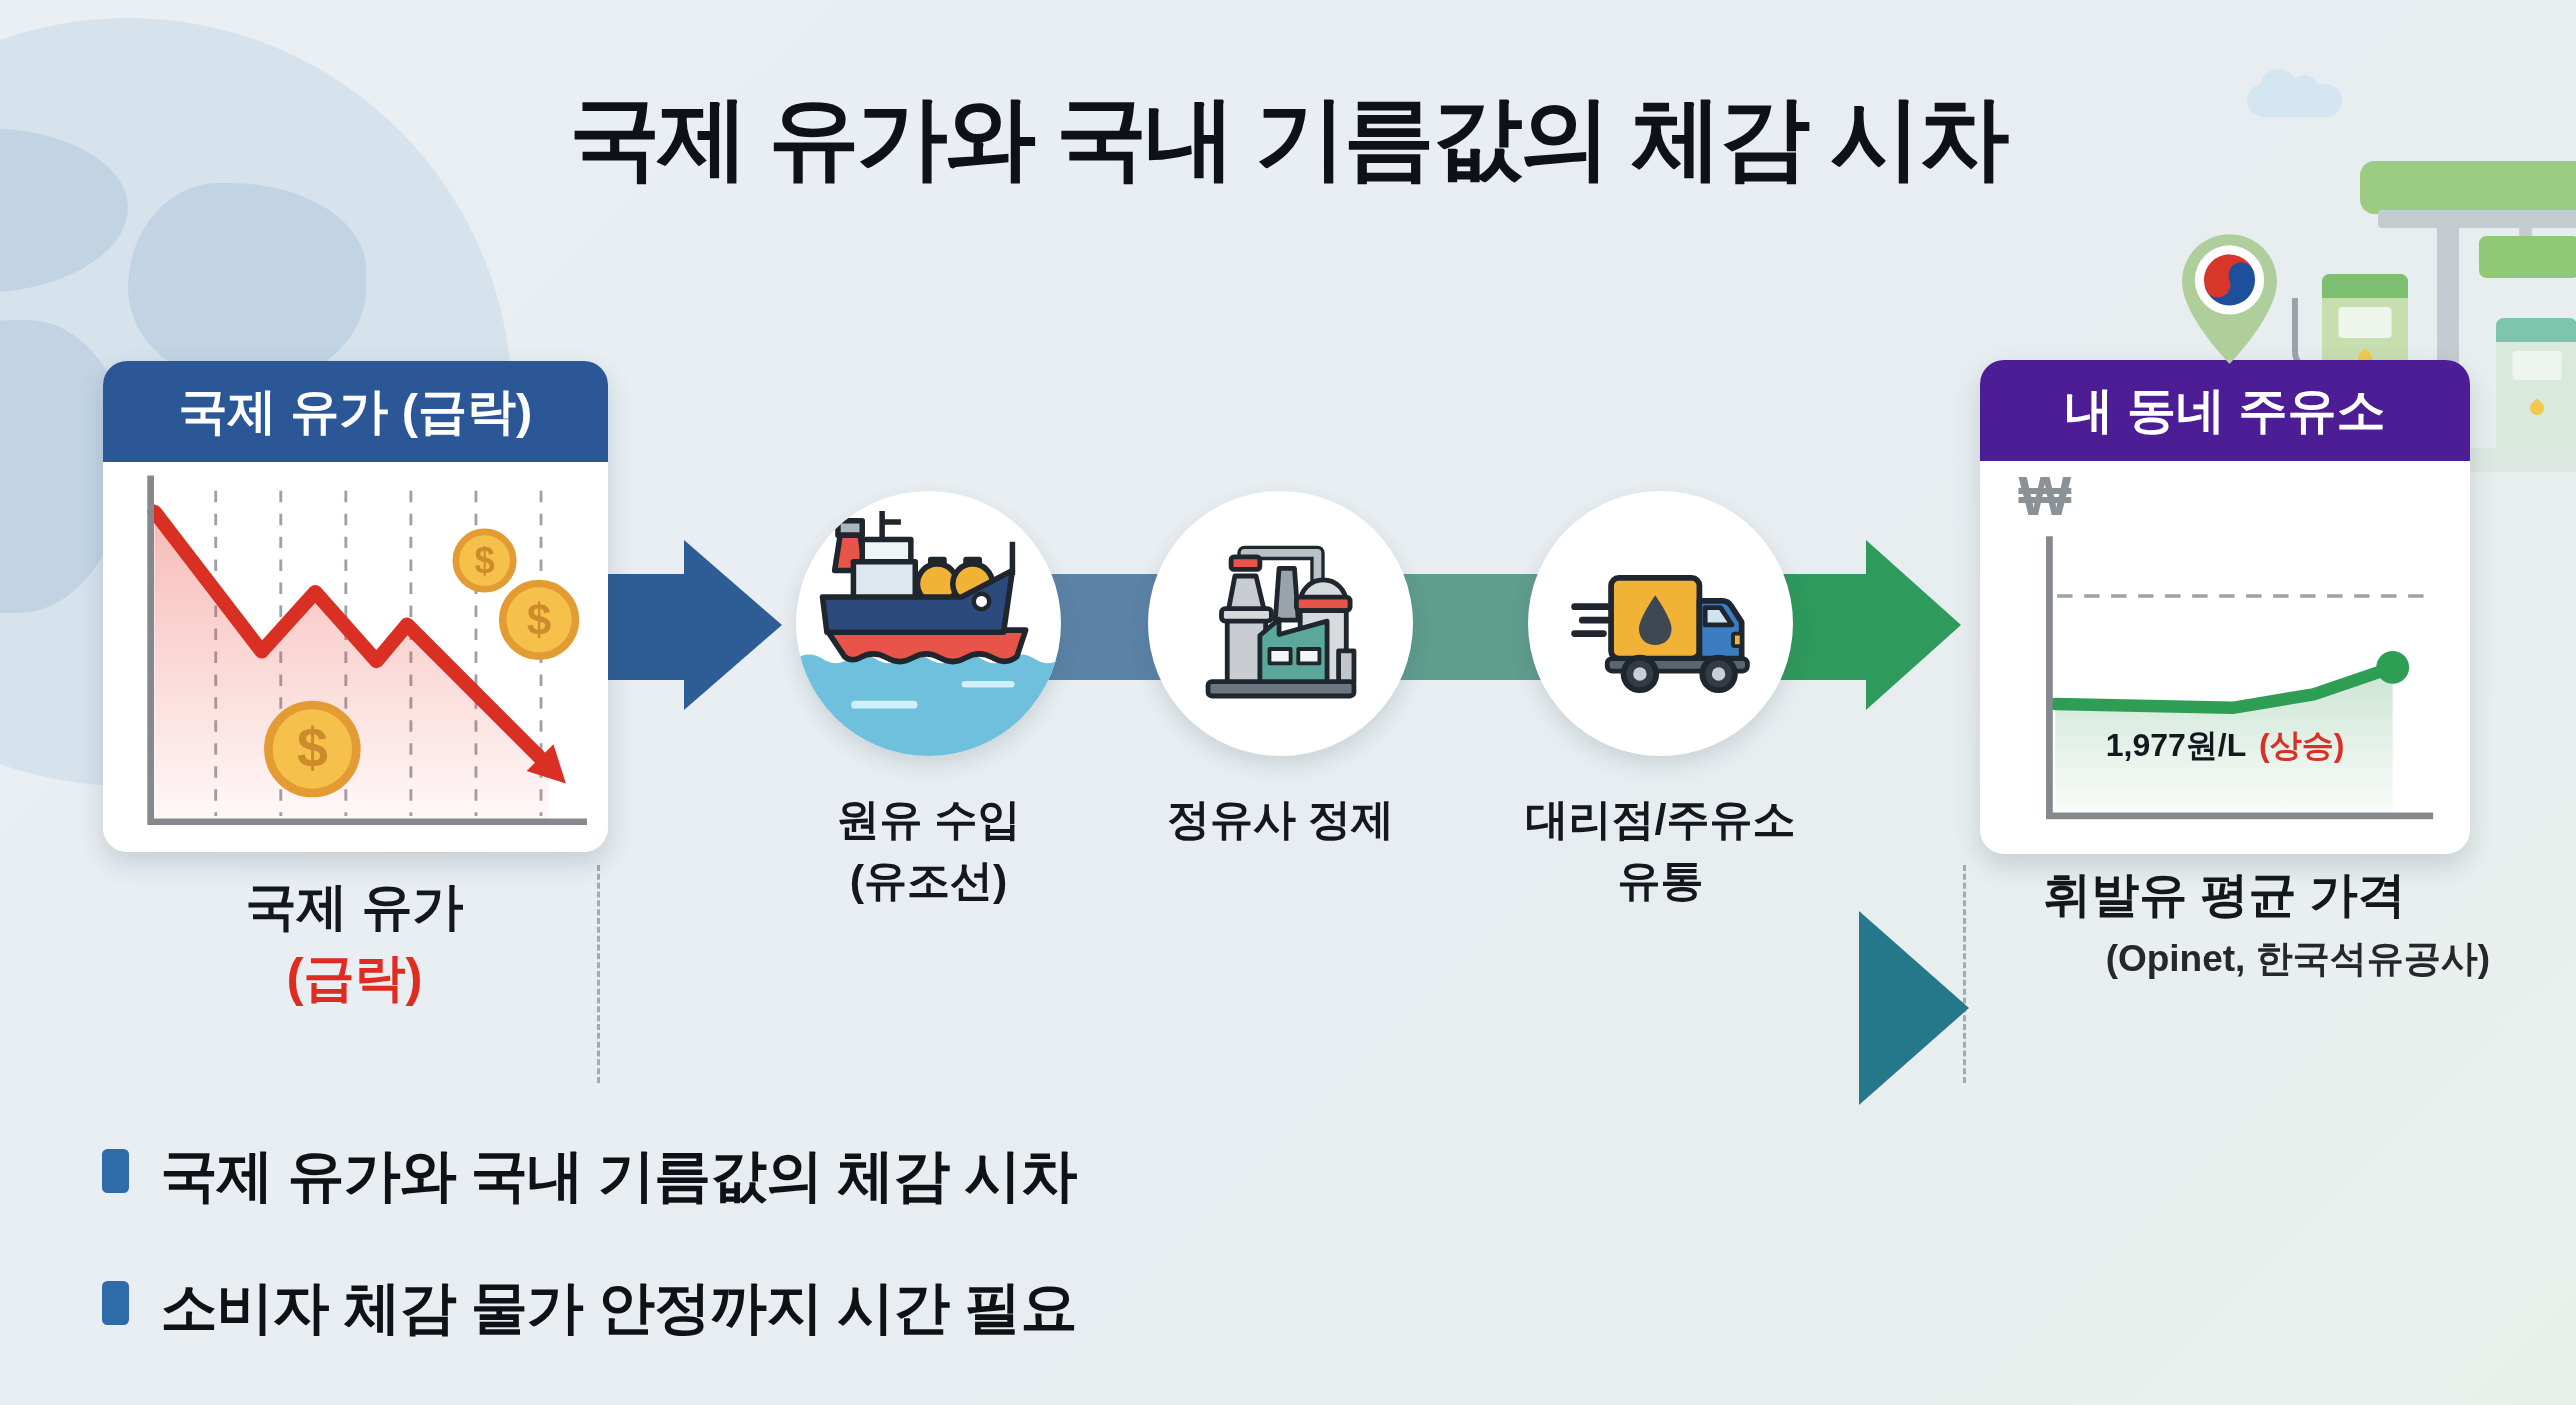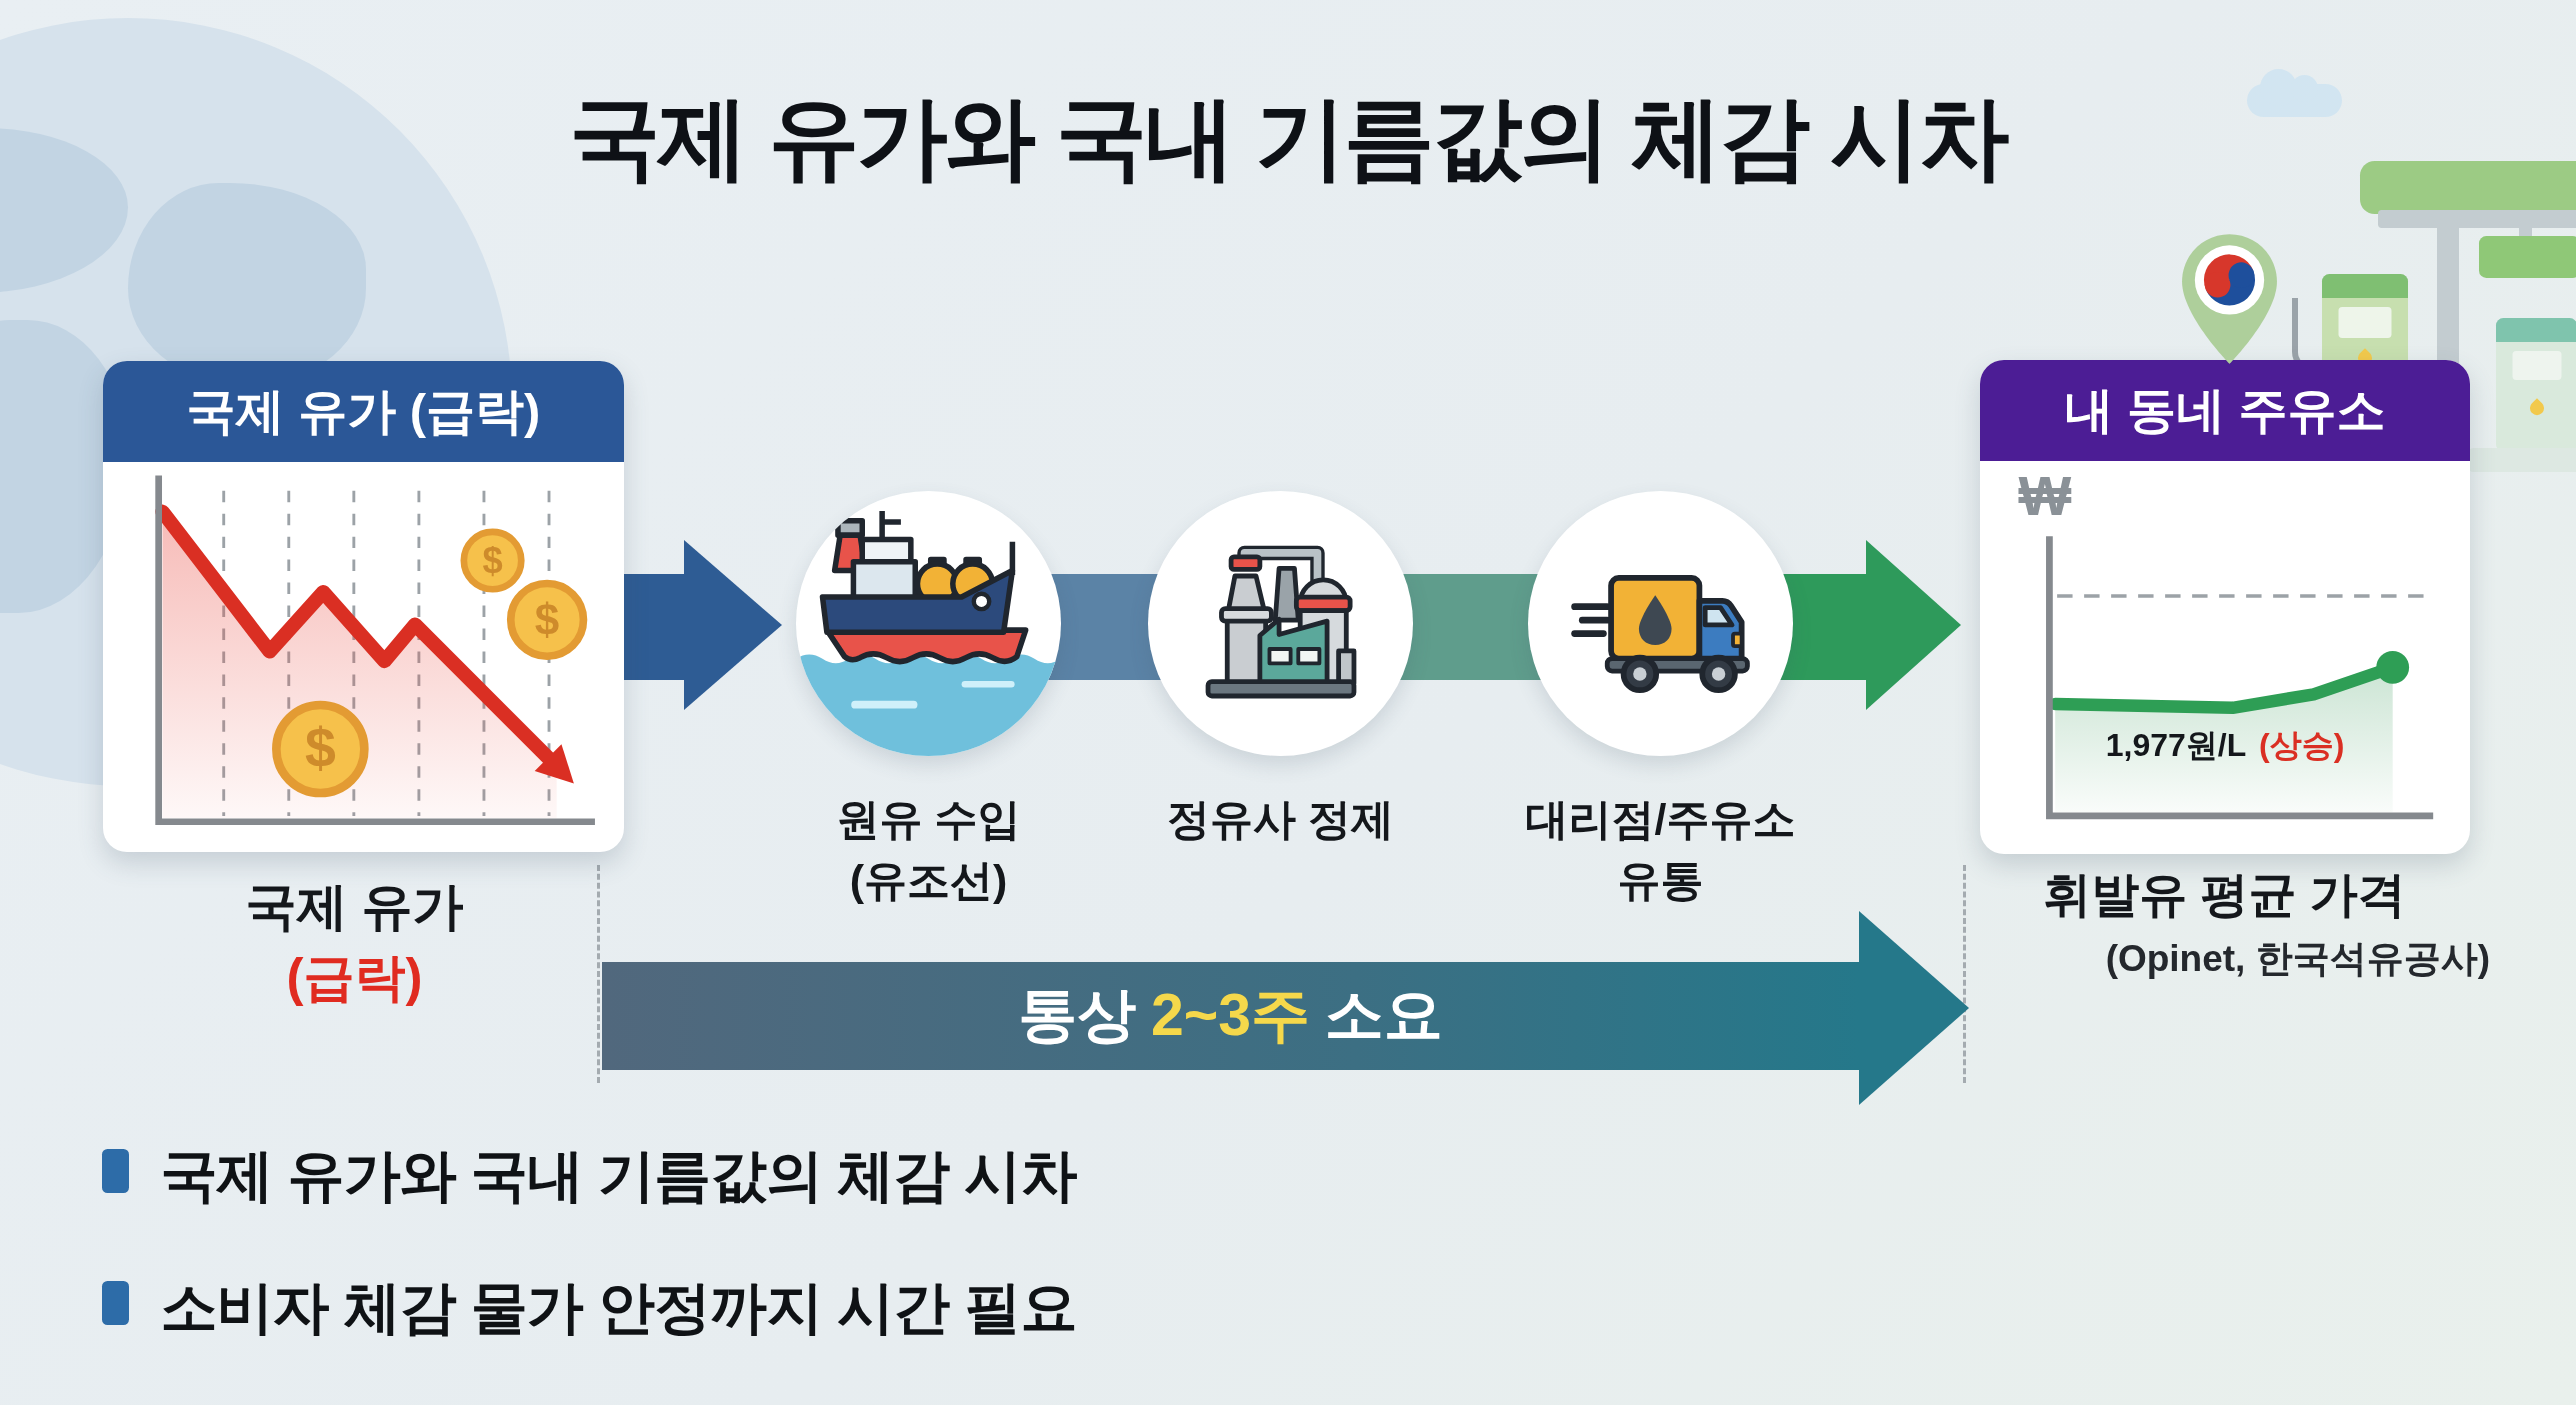--- a/index.html
+++ b/index.html
@@ -36,21 +36,21 @@
   #hose1{left:2292px;top:298px;width:33px;height:68px;border-left:6.4px solid #9aa3a9;
     border-bottom:6.4px solid #9aa3a9;border-radius:0 0 0 20px;}
   #island{left:2468px;top:448px;width:123px;height:24px;background:#dde8e2;border-radius:5.5px;}
   
   #title{left:0;top:77px;width:100%;text-align:center;font-size:91px;font-weight:800;
     letter-spacing:-2.7px;color:#0e1116;}
   
   .card{border-radius:24px;box-shadow:0 11px 25.6px rgba(60,80,100,.20);background:#fff;}
   .card-header{position:absolute;left:0;top:0;width:100%;height:101px;border-radius:24px 24px 0 0;
     display:flex;align-items:center;justify-content:center;color:#fff;font-weight:800;font-size:49px;}
-  #left-card{left:103px;top:361px;width:505px;height:491px;padding-left:16px;}
+  #left-card{left:103px;top:361px;width:505px;height:491px;}
   #left-card .card-header{background:#2b5797;}
   #right-card{left:1980px;top:360px;width:490px;height:494px;}
   #right-card .card-header{background:#4c1d95;}
   .card-chart{position:absolute;left:9.1px;top:101px;right:9.1px;bottom:7.3px;}
   #price-line{position:absolute;left:0;right:0;top:364px;text-align:center;font-weight:800;font-size:32px;}
   #price-line .status{color:#da2f23;margin-left:12.8px;}
   
   .band{top:574px;height:106px;z-index:1;}
   #band-slate{left:924px;width:361px;background:#5b83a6;}
   #band-teal{left:1281px;width:384px;background:#5f9d8c;}
@@ -297,25 +297,20 @@
         <circle cx="79" cy="58" r="14" fill="#1e4f9c"></circle>
       </g>
     </svg>
   </div>
 
   <div id="right-caption" class="abs">
     <div class="main">휘발유 평균 가격</div>
     <div class="src">(Opinet, 한국석유공사)</div>
   </div>
 
-  <div id="timeline-body" class="abs">
-    <span class="t">통상</span>
-    <span class="t hl">2~3주</span>
-    <span class="t">소요</span>
-  </div>
   <div id="timeline-head" class="abs"></div>
 
   <div id="bullet-row-1" class="abs bullet-row">
     <div class="bullet-sq"></div>
     <div class="bullet-text">국제 유가와 국내 기름값의 체감 시차</div>
   </div>
   <div id="bullet-row-2" class="abs bullet-row">
     <div class="bullet-sq"></div>
     <div class="bullet-text">소비자 체감 물가 안정까지 시간 필요</div>
   </div>

